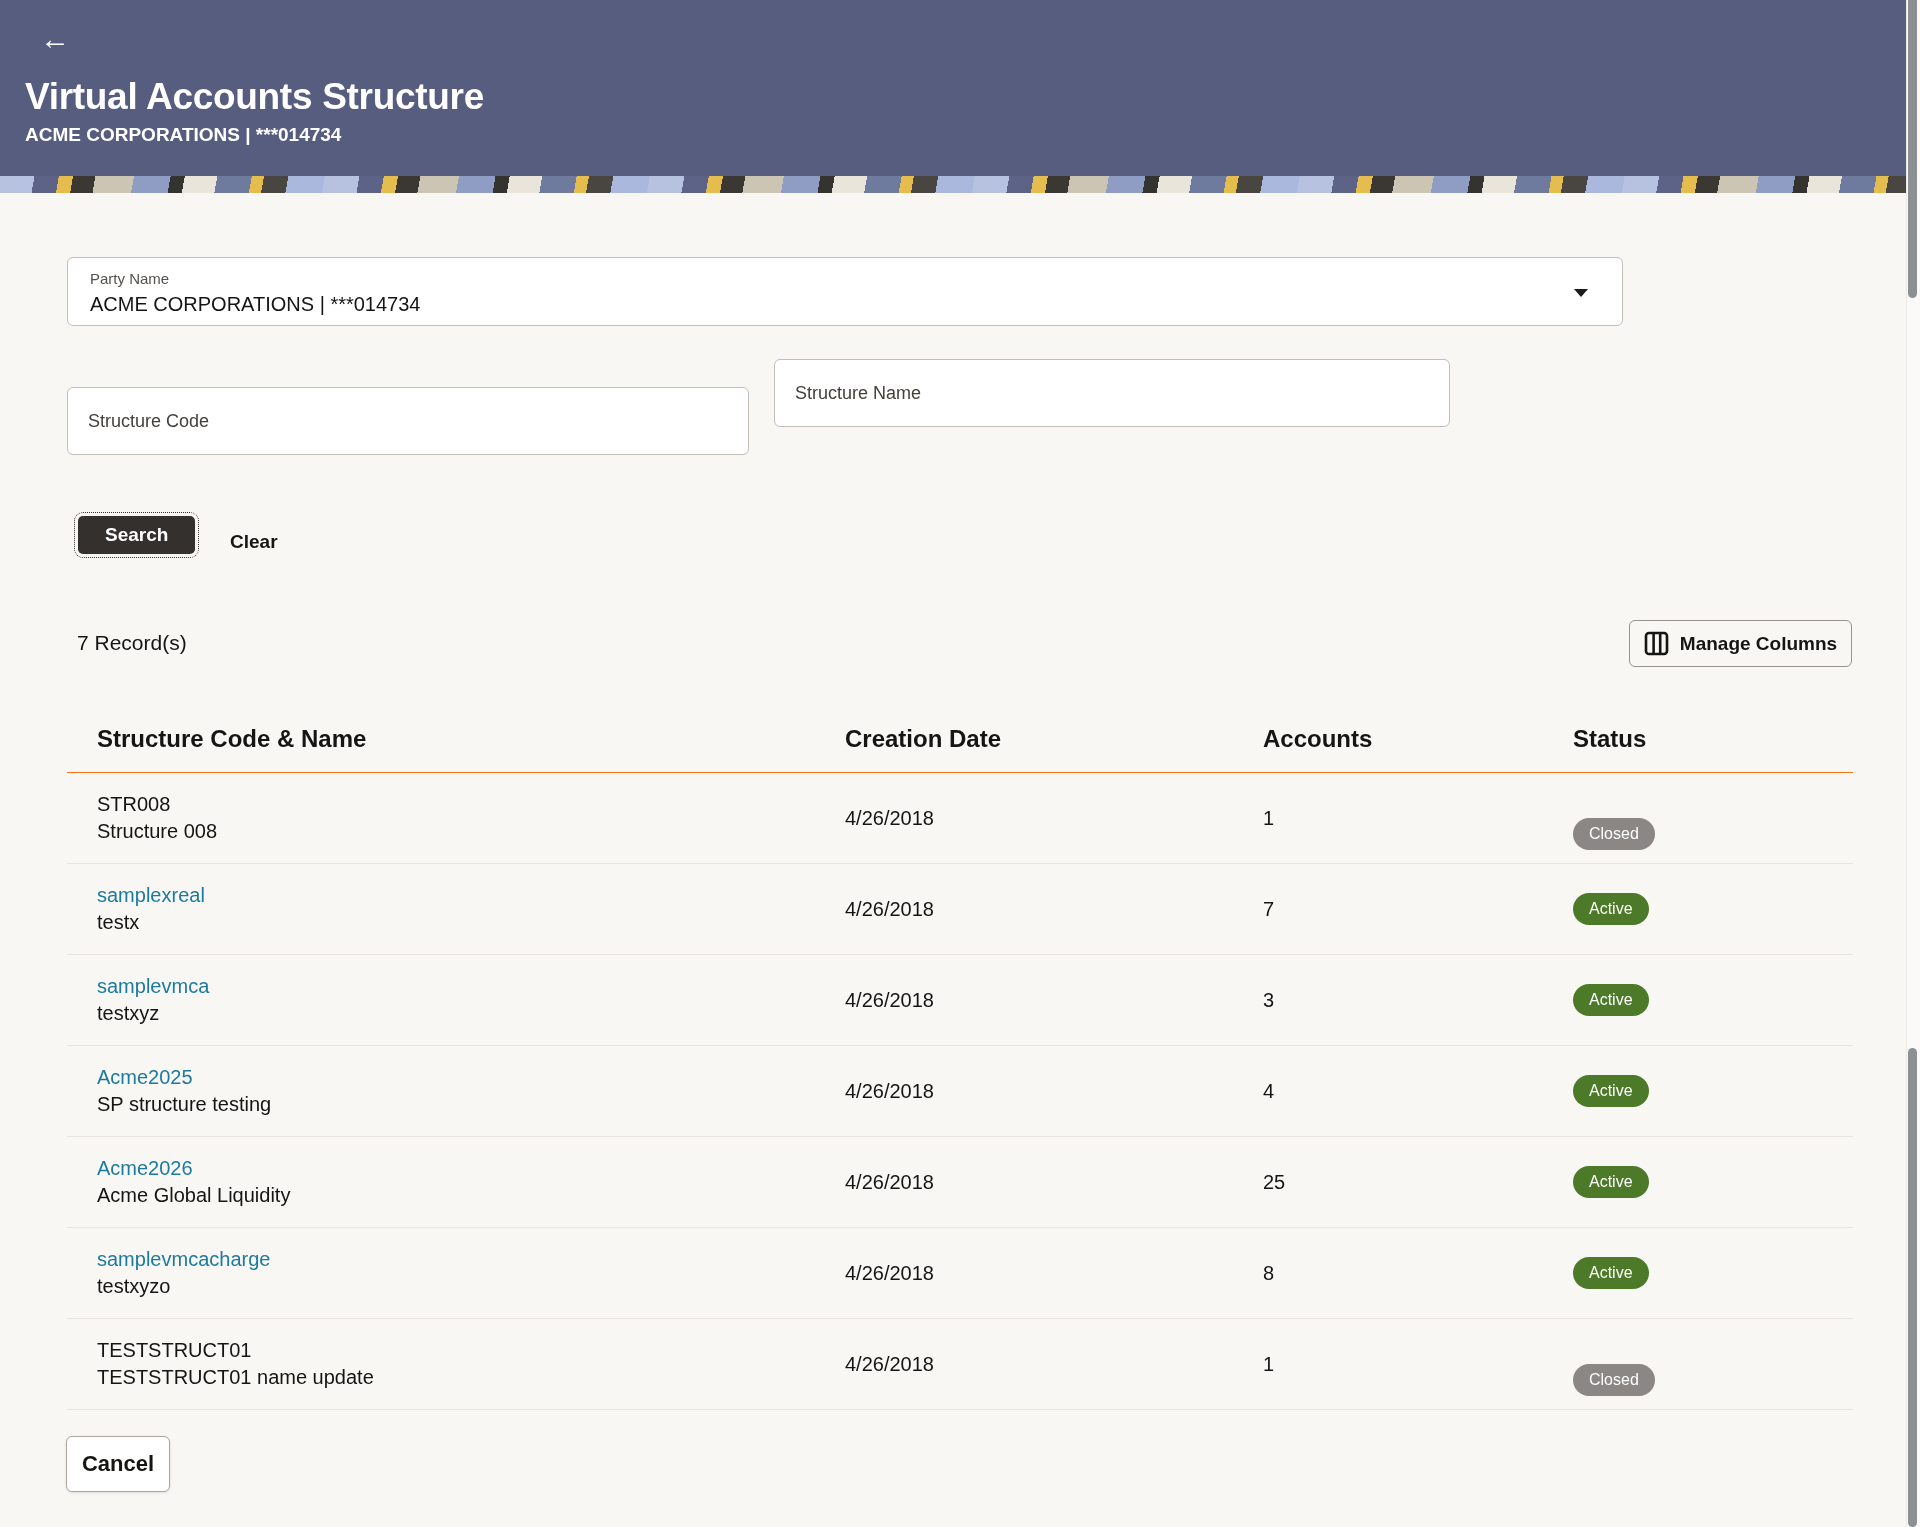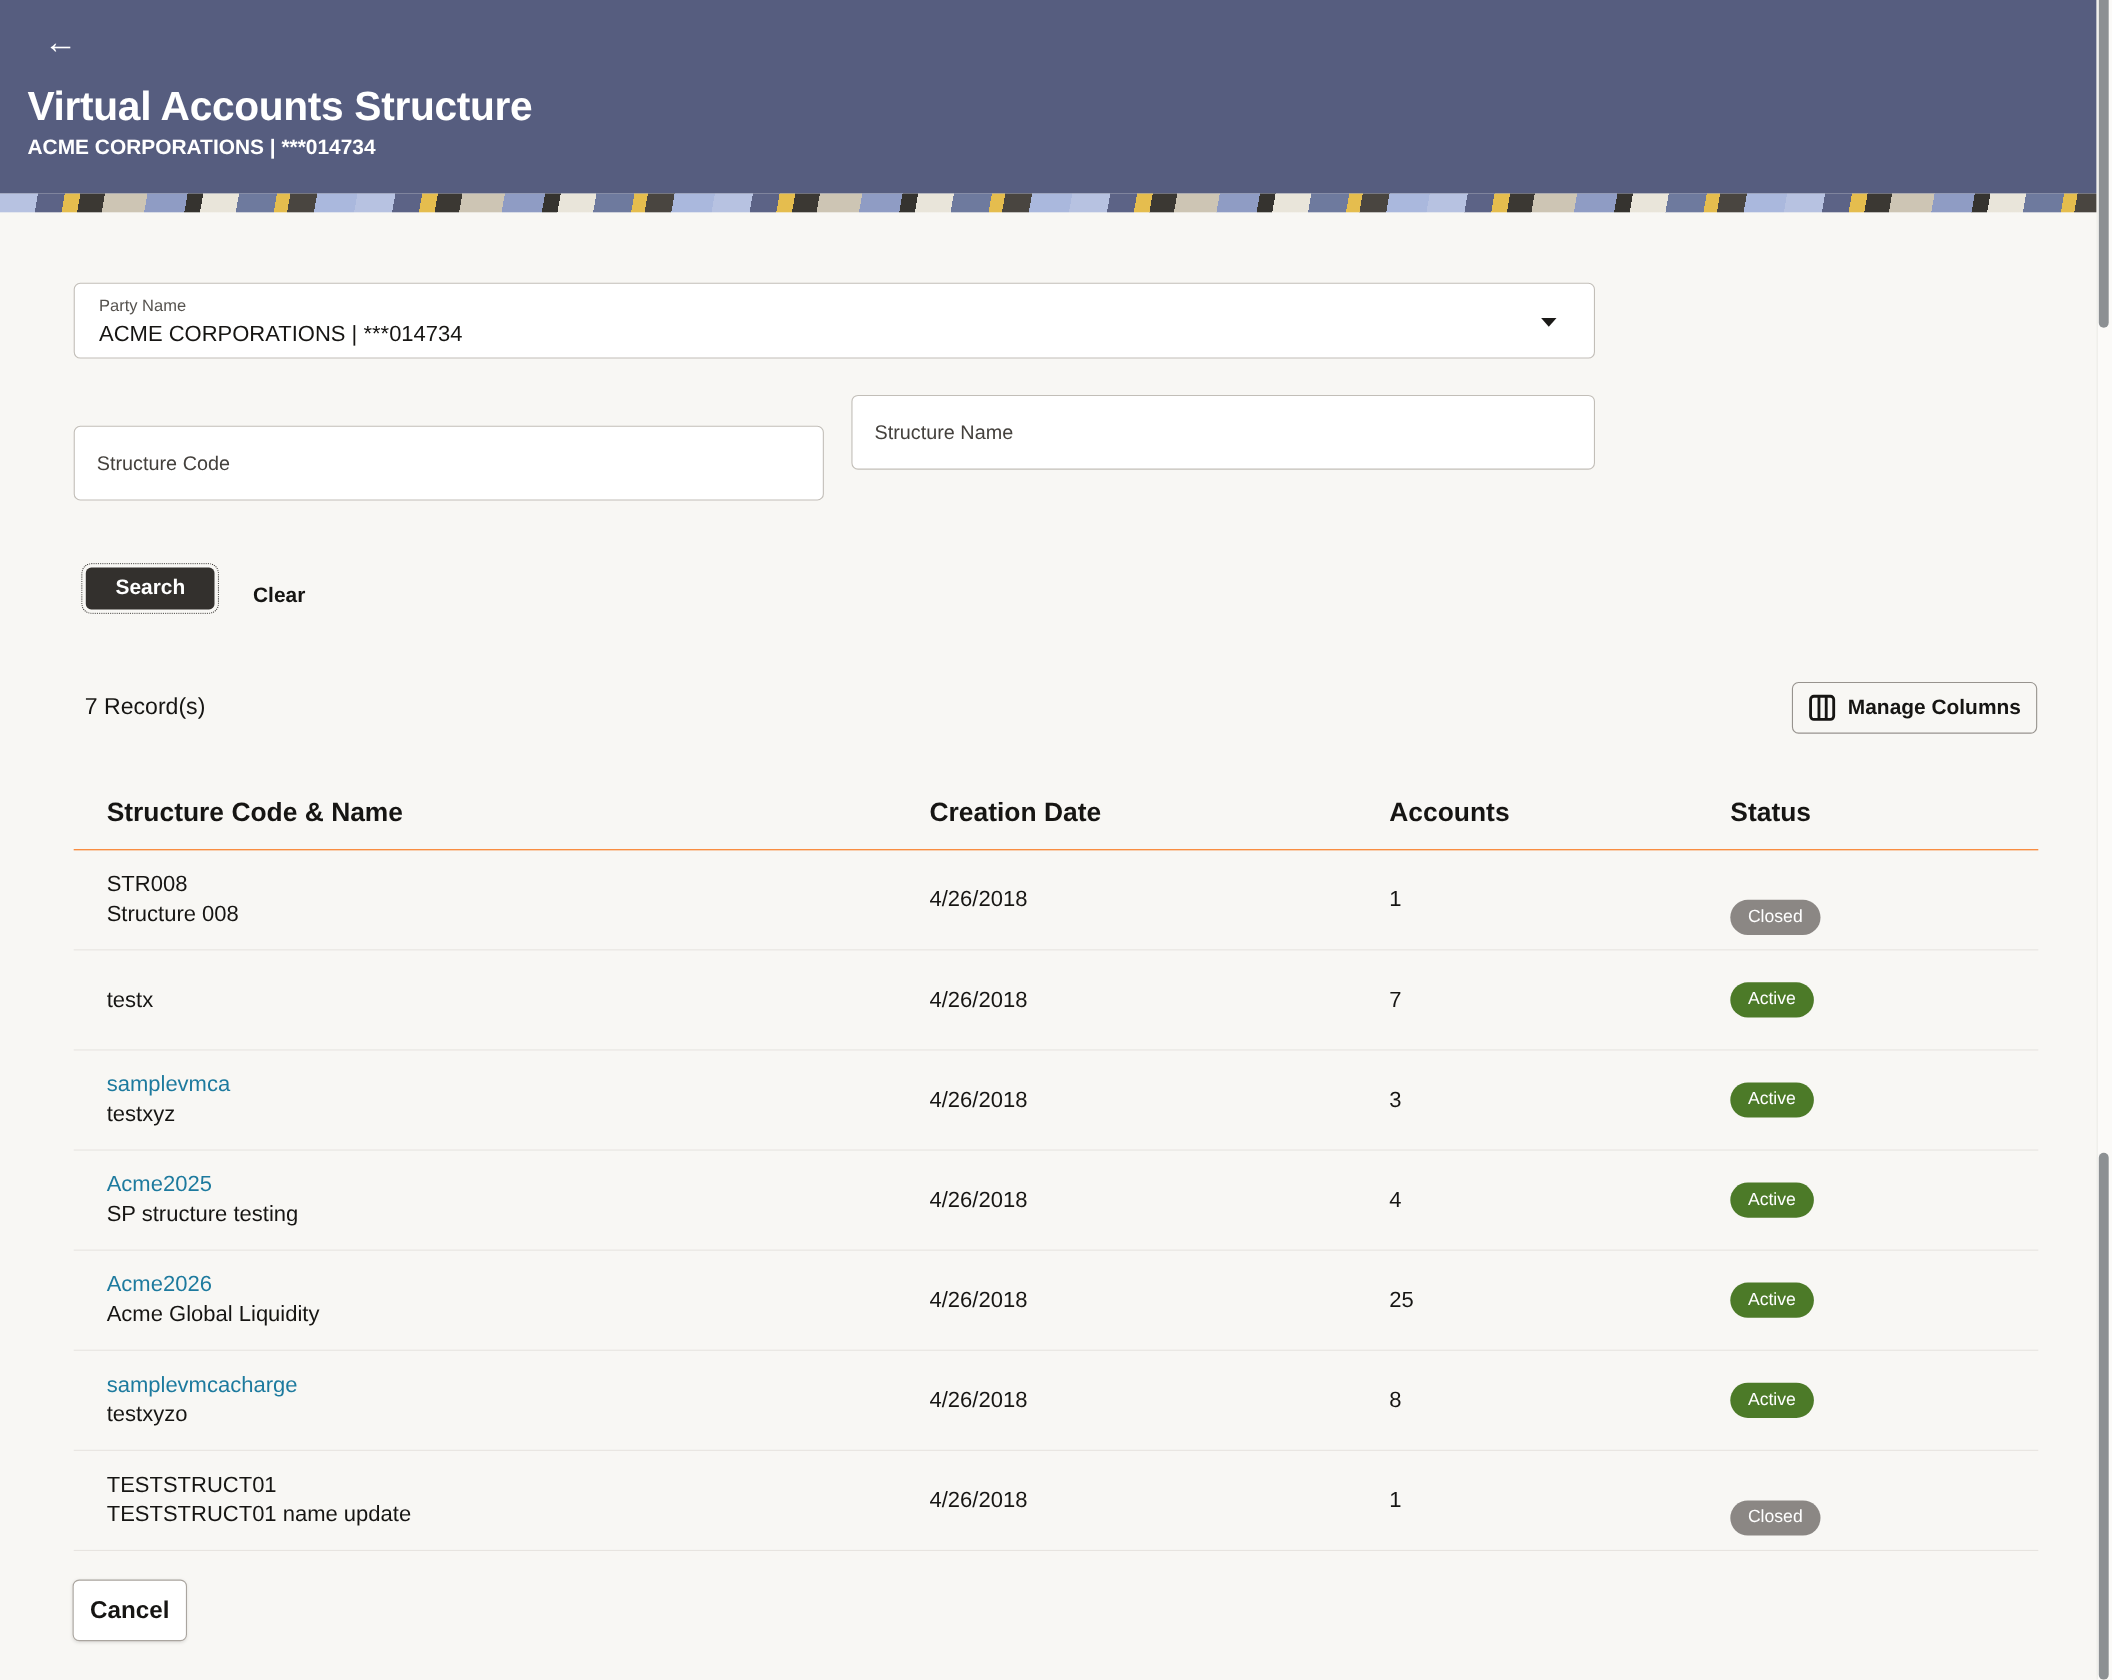--- a/index.html
+++ b/index.html
@@ -18,21 +18,21 @@
     position:absolute;left:0;top:176px;width:1920px;height:17px;
     background:
       repeating-linear-gradient(100deg,
         #b7c2e1 0 34px, #5c6386 34px 58px, #e5bd4e 58px 72px,
         #3b3833 72px 94px, #cdc5b4 94px 132px, #8f9cc4 132px 168px,
         #35332f 168px 182px, #e9e5da 182px 214px, #6e7a9e 214px 248px,
         #e5bd4e 248px 260px, #494540 260px 284px, #aab8dd 284px 320px);
   }
   
   .select-field{
-    position:absolute;left:67px;top:257px;width:1383px;height:69px;box-sizing:border-box;
+    position:absolute;left:67px;top:257px;width:1556px;height:69px;box-sizing:border-box;
     background:#fff;border:1px solid #c2beb8;border-radius:6px;cursor:pointer;
   }
   .select-field .flabel{position:absolute;left:22px;top:12px;font-size:15px;color:#55524e;}
   .select-field .fvalue{position:absolute;left:22px;top:35px;font-size:20px;color:#161513;white-space:nowrap;}
   .caret{
     position:absolute;right:34px;top:31px;width:0;height:0;
     border-left:7px solid transparent;border-right:7px solid transparent;border-top:8px solid #1b1a18;
   }
   .text-input{
     position:absolute;box-sizing:border-box;background:#fff;border:1px solid #c2beb8;border-radius:6px;
@@ -134,20 +134,21 @@
       <div class="code" data-interactable="false">STR008</div>
       <div class="name2" data-interactable="false">Structure 008</div>
     </div>
     <div data-interactable="false">4/26/2018</div>
     <div data-interactable="false">1</div>
     <div><span class="badge badge-closed" data-interactable="false">Closed</span></div>
   </div>
 
   <div class="trow" data-interactable="false">
     <div class="c1">
+      <div class="code" data-interactable="true">samplexreal</div>
       <div class="name2" data-interactable="false">testx</div>
     </div>
     <div data-interactable="false">4/26/2018</div>
     <div data-interactable="false">7</div>
     <div><span class="badge badge-active" data-interactable="false">Active</span></div>
   </div>
 
   <div class="trow" data-interactable="false">
     <div class="c1">
       <div class="code" data-interactable="true">samplevmca</div>

